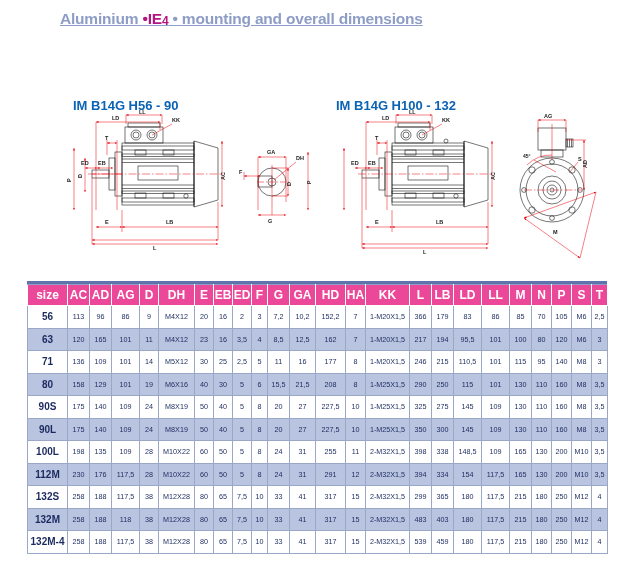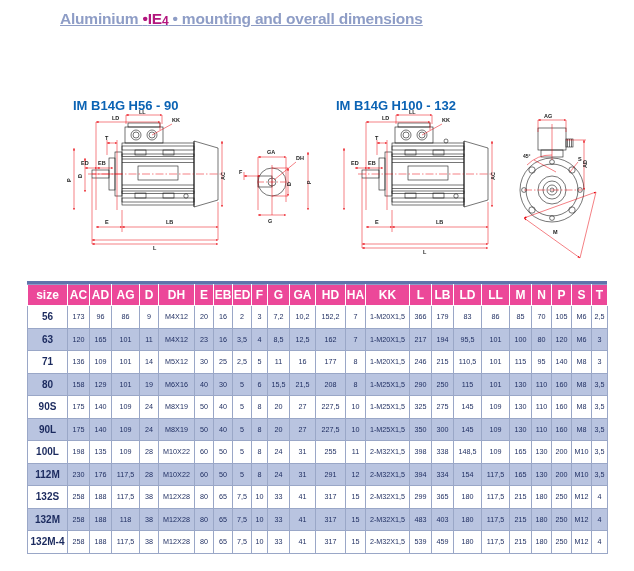--- a/index.html
+++ b/index.html
@@ -369,21 +369,21 @@
           <th>M</th>
           <th>N</th>
           <th>P</th>
           <th>S</th>
           <th>T</th>
         </tr>
     </thead>
     <tbody>
         <tr class="odd">
           <td class="size-cell">56</td>
-          <td>173</td>
+          <td>113</td>
           <td>96</td>
           <td>86</td>
           <td>9</td>
           <td>M4X12</td>
           <td>20</td>
           <td>16</td>
           <td>2</td>
           <td>3</td>
           <td>7,2</td>
           <td>10,2</td>

